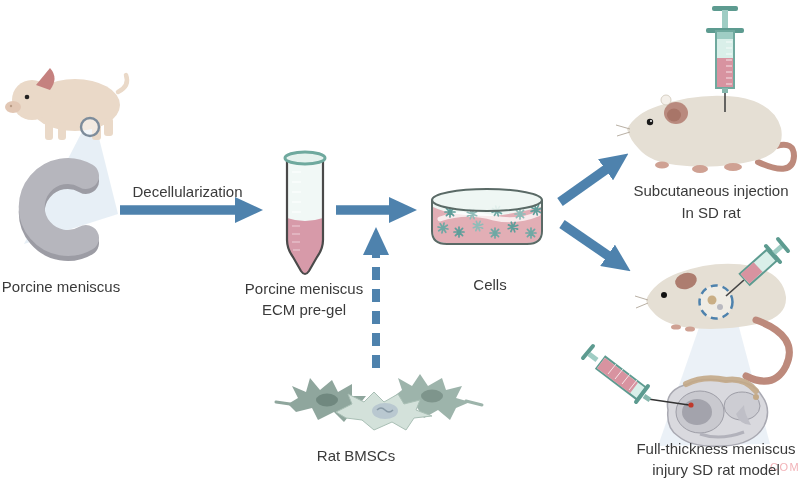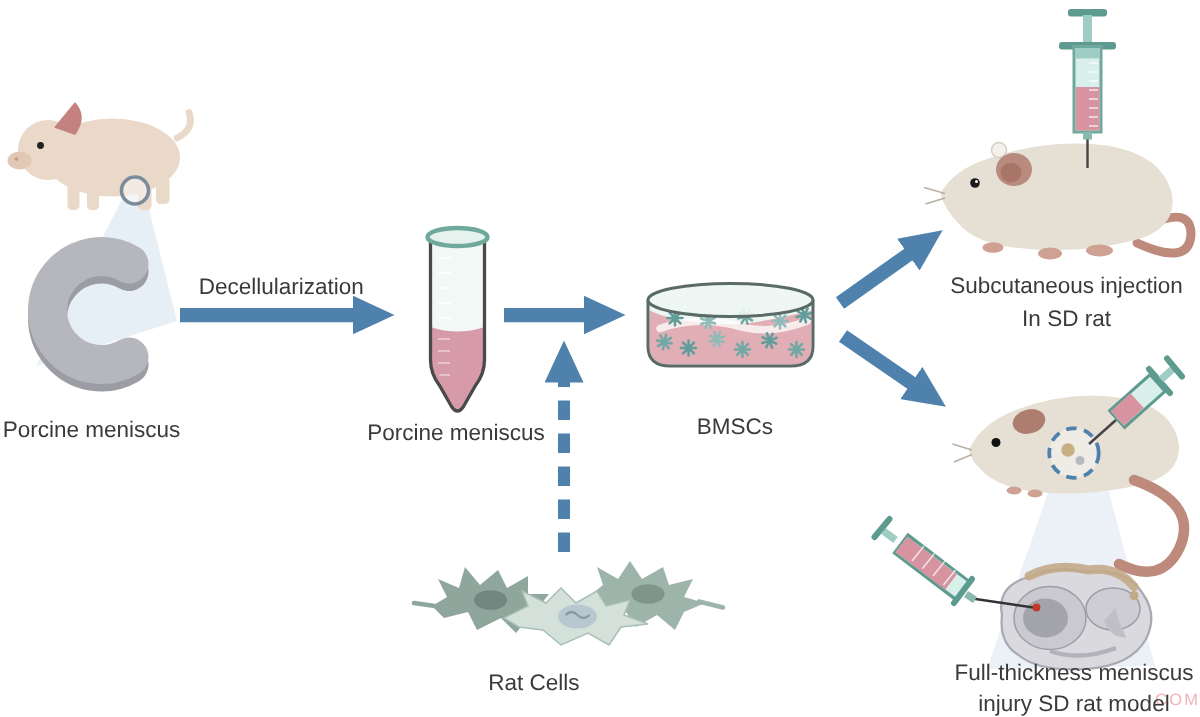--- a/index.html
+++ b/index.html
@@ -225,24 +225,25 @@
 </svg>
 
 <span class="watermark" style="left:770px;top:461px;">COM</span>
 
 <div class="label" style="left:0;top:277px;width:122px">Porcine meniscus</div>
 
 <div class="label" style="left:110px;top:182px;width:155px">Decellularization</div>
 
 
 <div class="label" style="left:233px;top:279px;width:142px">Porcine meniscus</div>
-
-<div class="label" style="left:428px;top:275px;width:124px">BMSCs</div>
-
-<div class="label" style="left:290px;top:446px;width:132px">Rat Cells</div>
+<div class="label" style="left:233px;top:300px;width:142px">ECM pre-gel</div>
+
+<div class="label" style="left:428px;top:275px;width:124px">Cells</div>
+
+<div class="label" style="left:290px;top:446px;width:132px">Rat BMSCs</div>
 
 <div class="label" style="left:613px;top:181px;width:196px">Subcutaneous injection</div>
 <div class="label" style="left:613px;top:203px;width:196px">In SD rat</div>
 
 <div class="label" style="left:618px;top:439px;width:196px">Full-thickness meniscus</div>
 <div class="label" style="left:618px;top:460px;width:196px">injury SD rat model</div>
 
 </div>
 
 </body></html>

